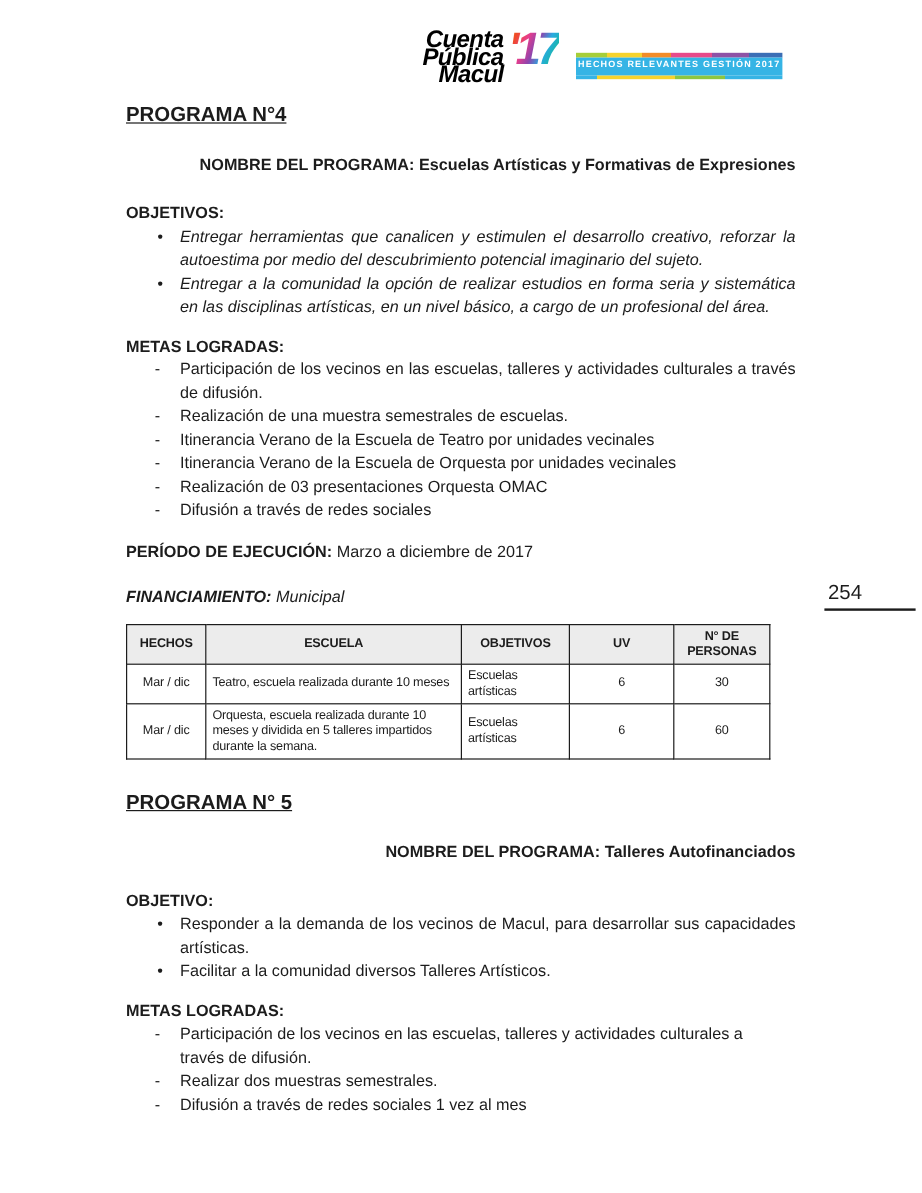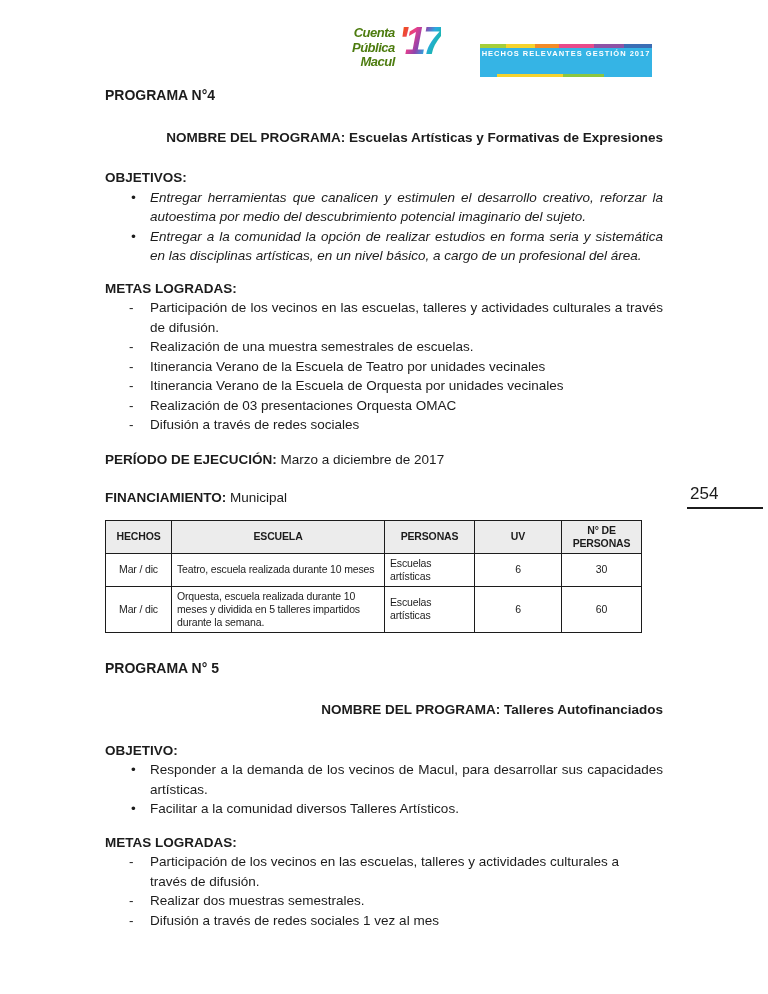--- a/index.html
+++ b/index.html
@@ -4,51 +4,51 @@
 <style>
   html,body { margin:0; padding:0; background:#fff; }
   .page {
     position:relative; width:768px; height:994px; background:#ffffff;
     font-family:"Liberation Sans", sans-serif; color:#1c1c1c; overflow:hidden;
   }
 
   
   .logo { position:absolute; left:352px; top:20px; display:flex; align-items:flex-start; }
   .brand {
-    text-align:right; color:#4d7c0f; font-weight:bold; font-style:italic;
-    font-size:13px; line-height:14.5px; letter-spacing:-0.5px; padding-top:6px;
+    text-align:right; color:#000000; font-weight:bold; font-style:italic;
+    font-size:20px; line-height:14.5px; letter-spacing:-0.5px; padding-top:6px;
   }
   .year {
     margin-left:4px; font-weight:bold; font-style:italic; font-size:38px; line-height:42px;
     letter-spacing:-3px;
     background:linear-gradient(115deg,#f6a523 0%,#ef4b23 16%,#e83e8c 34%,#8e44ad 50%,#29aae1 66%,#17b8a6 82%,#f6d32d 100%);
     -webkit-background-clip:text; background-clip:text; color:transparent;
   }
   .ribbon { position:absolute; left:480px; top:44px; width:172px; }
   .ribbon-top { height:4px;
     background:linear-gradient(90deg,#a6ce39 0 15%,#f6d32d 15% 32%,#f28c28 32% 46%,#e84a8a 46% 66%,#8e52a5 66% 84%,#3b6eb5 84% 100%); }
-  .ribbon-mid { height:26px; background:#35b4e5; color:#ffffff; font-size:7.5px; font-weight:bold;
+  .ribbon-mid { height:15px; background:#35b4e5; color:#ffffff; font-size:7.5px; font-weight:bold;
     text-align:center; line-height:11px; letter-spacing:1px; white-space:nowrap; }
   .ribbon-bottom { height:3px;
     background:linear-gradient(90deg,#35b4e5 0 10%,#f6d32d 10% 48%,#8cc63f 48% 72%,#35b4e5 72% 100%); }
 
   
   .pagenum { position:absolute; left:687px; top:484px; width:76px; font-size:17px; }
   .pagenum span { display:inline-block; padding-left:3px; }
   .pagenum-rule { margin-top:3px; height:1.5px; background:#1c1c1c; width:76px; }
 
   
   .content { position:absolute; left:105px; top:86px; width:558px; font-size:13.5px; line-height:19.5px; }
-  h2.title { font-size:14px; font-weight:bold; margin:0 0 22px 0; line-height:19.5px; }
+  h2.title { font-size:17px; font-weight:bold; text-decoration:underline; margin:0 0 22px 0; line-height:19.5px; }
   h3.sub { font-size:13.5px; font-weight:bold; margin:0; line-height:19.5px; }
   p.line { margin:0 0 21px 0;text-align:right; }
   p.line-bold { font-weight:bold; }
   p.fact { margin:0; }
   p.periodo { margin:15px 0 19px 0; }
-  p.financ { margin:0 0 12px 0; }
+  p.financ { margin:0 0 12px 0;font-style:italic; }
 
   ul.blist { list-style:none; margin:0; padding:0; }
   ul.blist li { position:relative; padding-left:45px; text-align:justify; }
   ul.bullets li::before { content:"\2022"; position:absolute; left:26px; }
   ul.dashes  li::before { content:"-";      position:absolute; left:24px; }
   ul.objetivos4 { margin-bottom:13px;font-style:italic; }
   ul.metas5 li { text-align:left; }
   ul.metas5 li.narrow { max-width:482px; }
   ul.objetivos5 { margin-bottom:14px; }
 
@@ -119,21 +119,21 @@
         <col style="width:66px">
           <col style="width:213px">
           <col style="width:90px">
           <col style="width:87px">
           <col style="width:80px">
       </colgroup>
       <thead>
         <tr>
           <th>HECHOS</th>
           <th>ESCUELA</th>
-          <th>PERSONAS</th>
+          <th>OBJETIVOS</th>
           <th>UV</th>
           <th>N° DE PERSONAS</th>
         </tr>
       </thead>
       <tbody>
         <tr>
           <td class="c">Mar / dic</td>
           <td class="l">Teatro, escuela realizada durante 10 meses</td>
           <td class="l">Escuelas artísticas</td>
           <td class="c">6</td>

